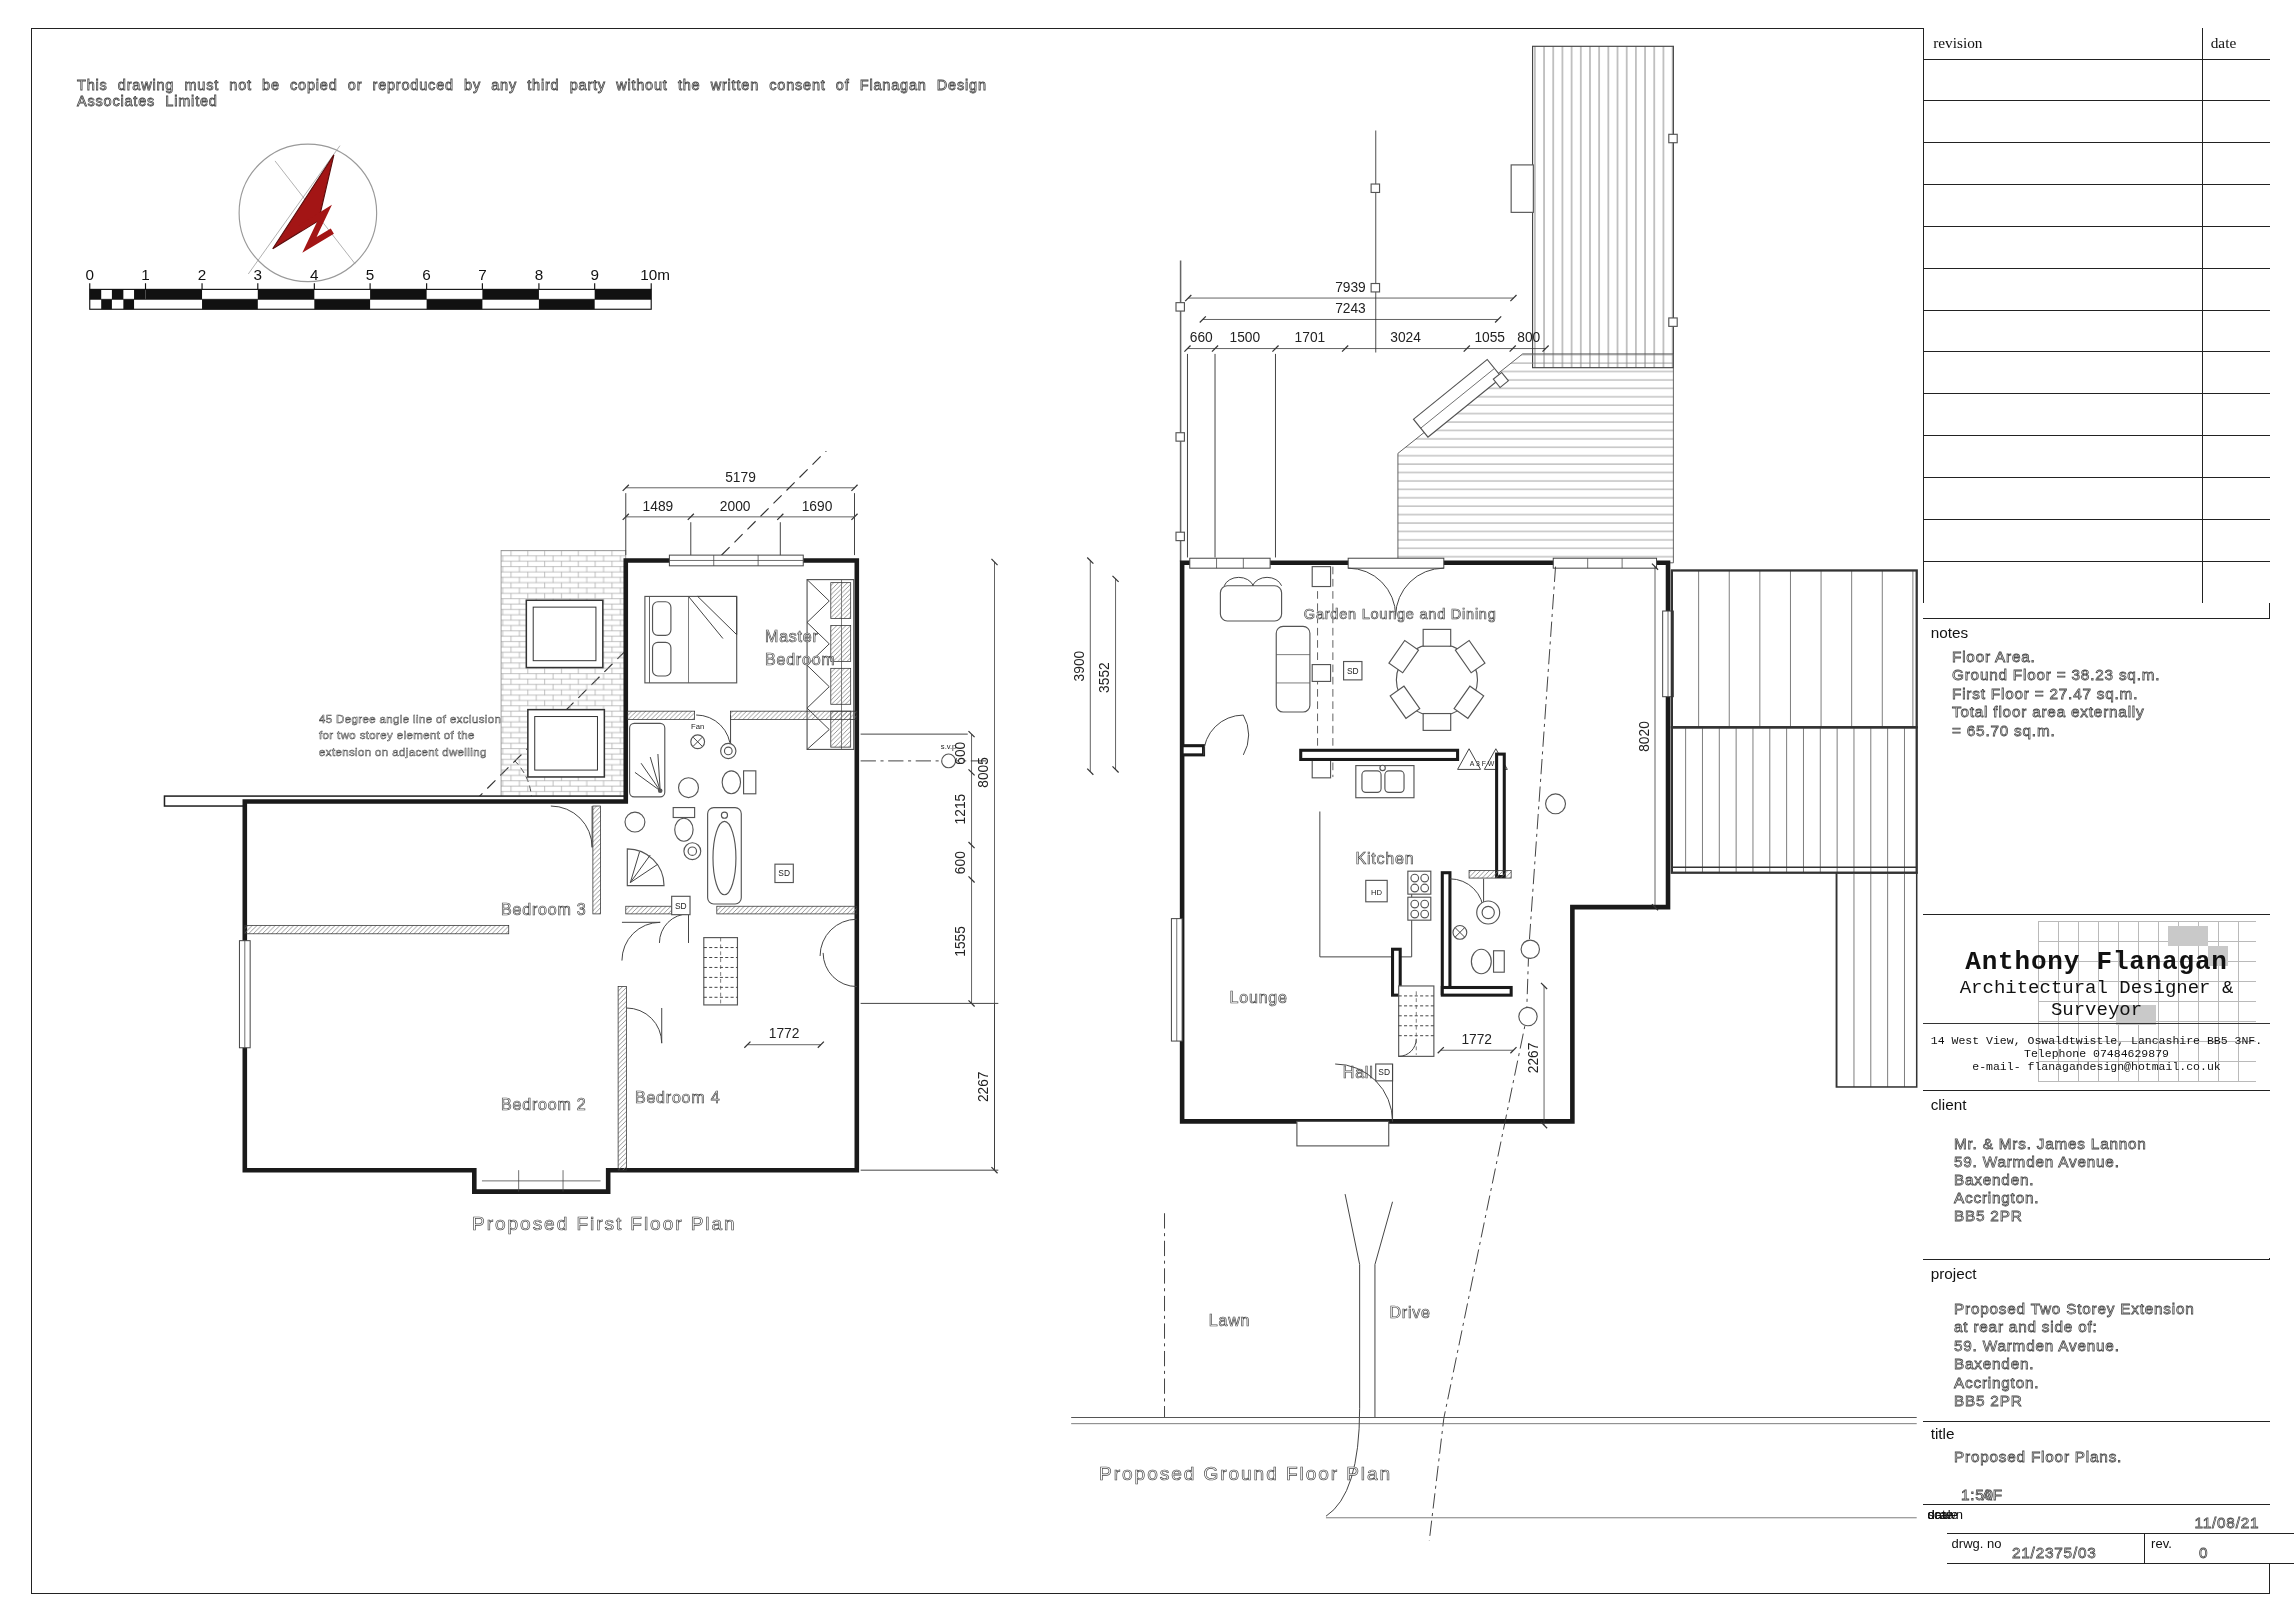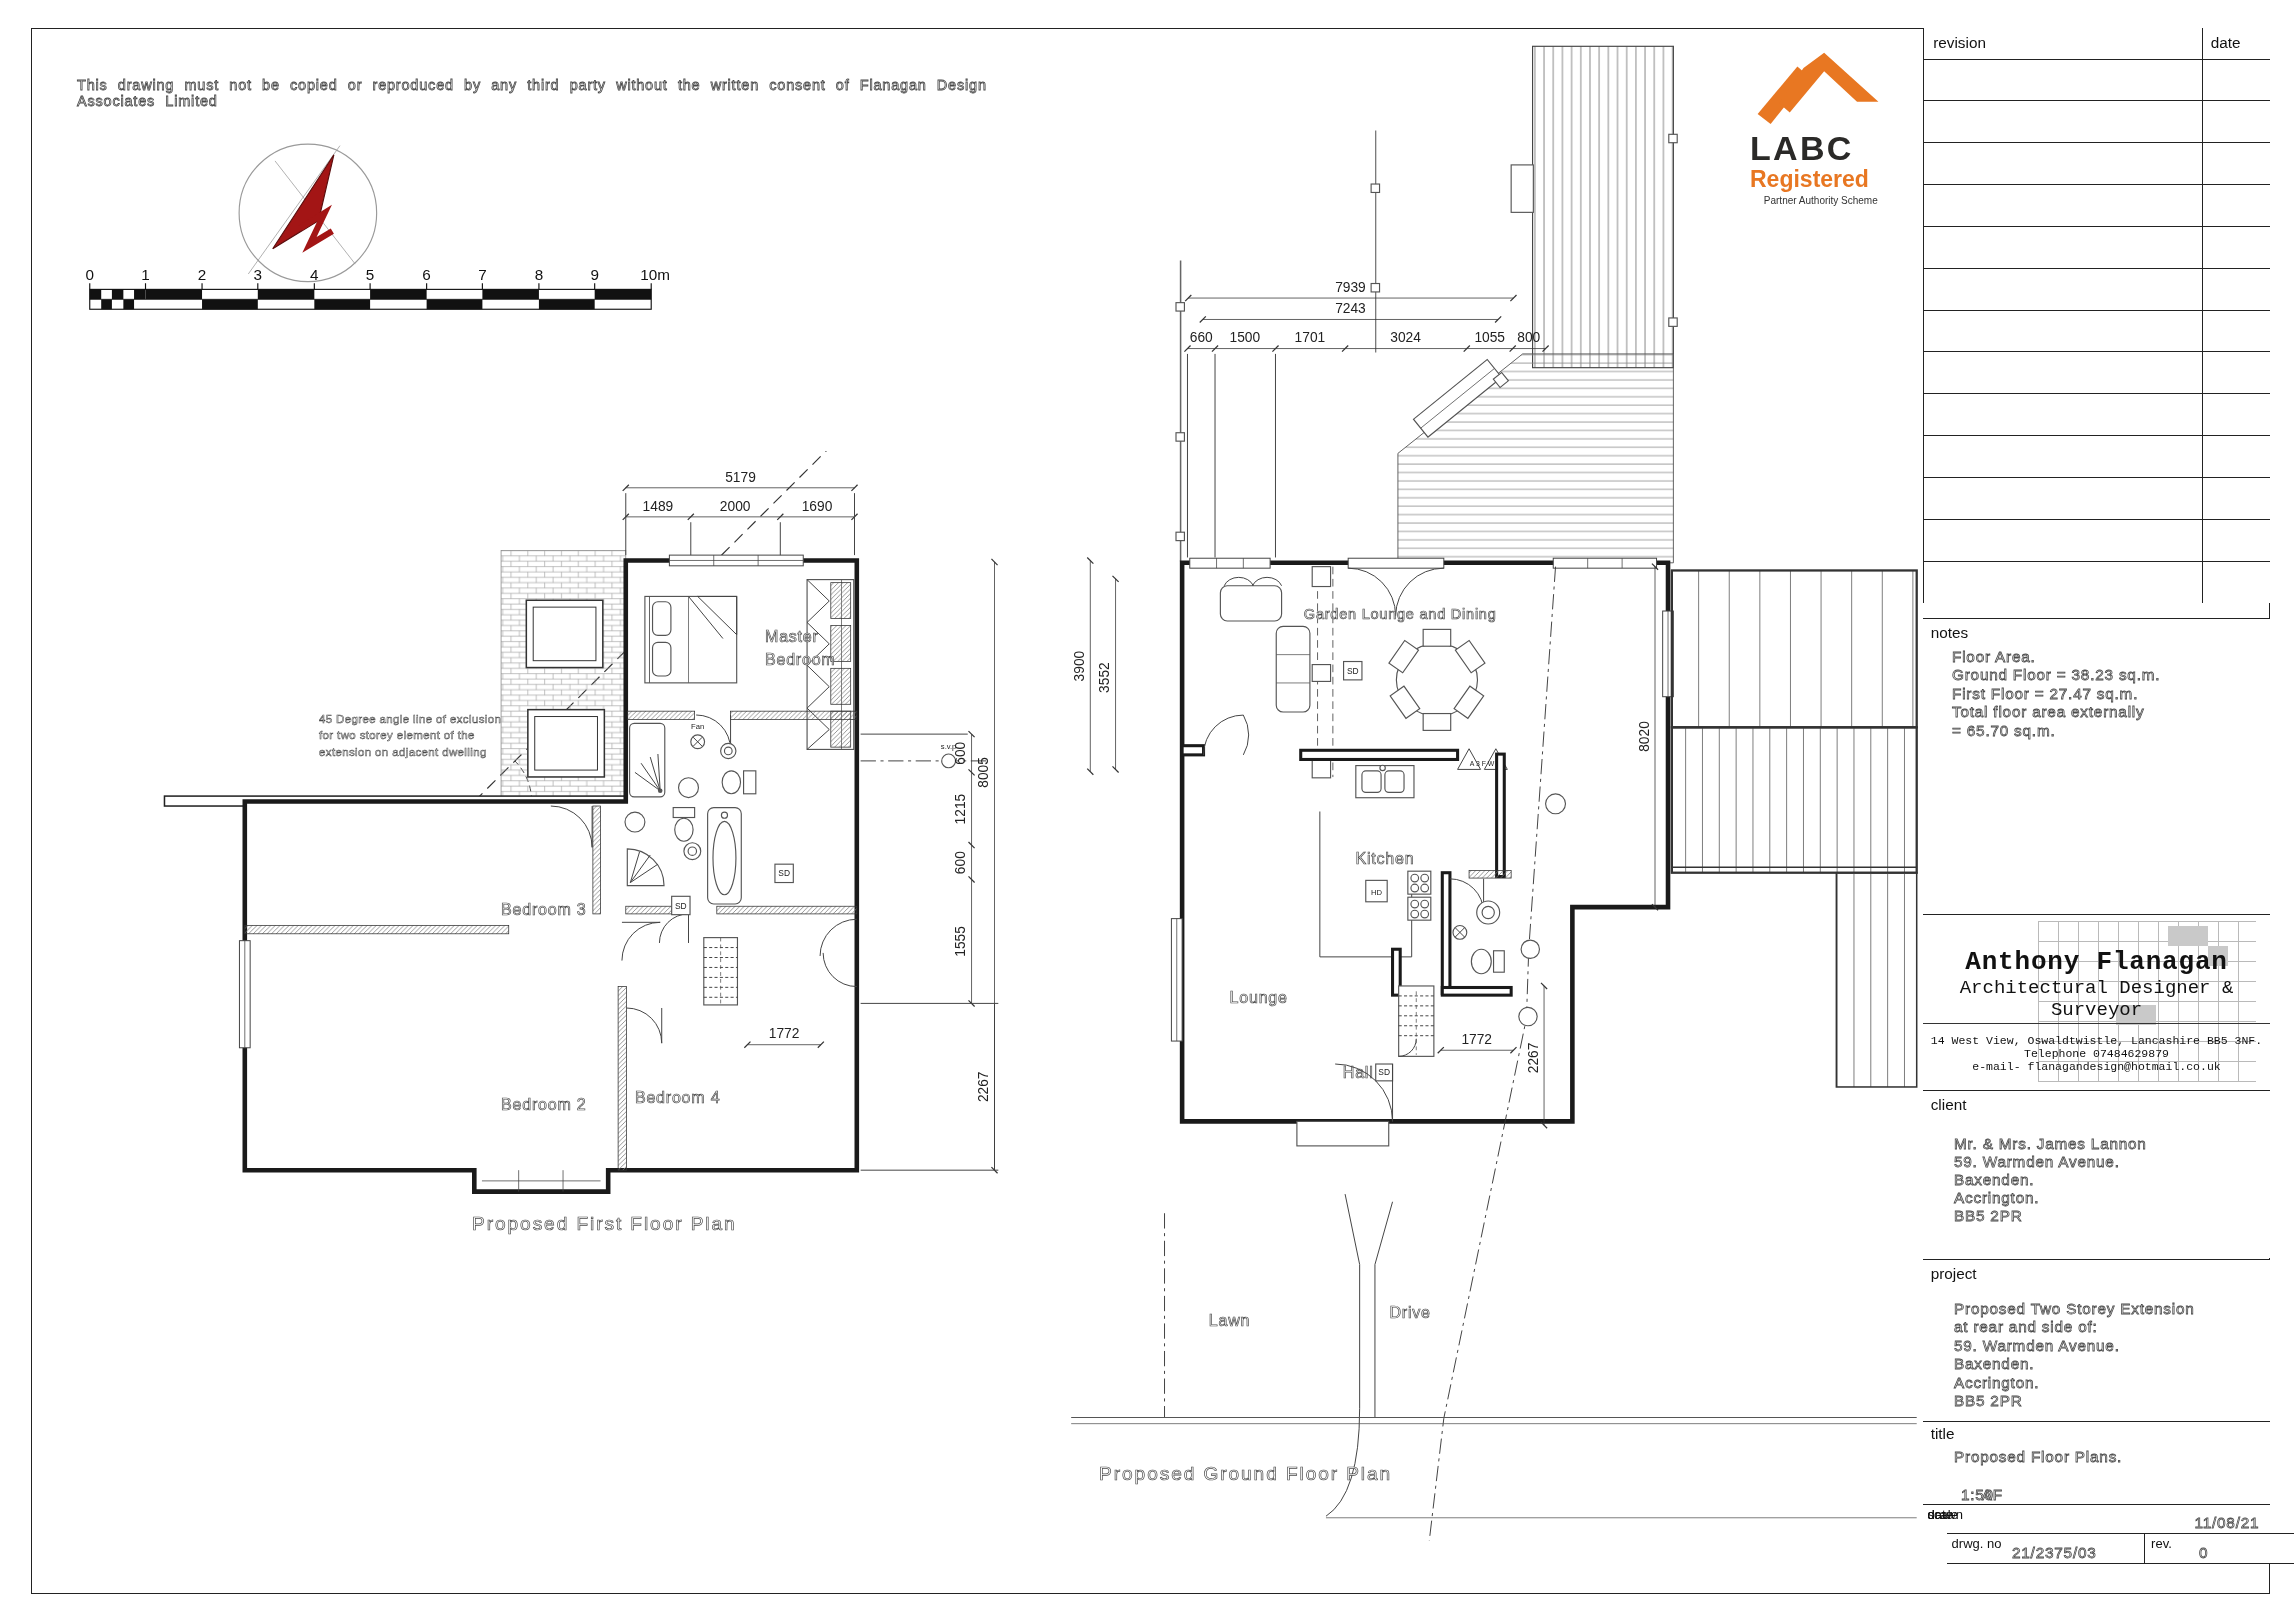--- a/index.html
+++ b/index.html
@@ -502,33 +502,24 @@
       <line class="dim" x1="483" y1="1332" x2="578" y2="1332" marker-start="url(#tk)" marker-end="url(#tk)"></line>
       <text x="530" y="1324" text-anchor="middle" class="dimt">1772</text>
 
       <line class="dim" x1="618" y1="1248" x2="618" y2="1430" marker-start="url(#tk)" marker-end="url(#tk)"></line>
       <text transform="translate(610,1342) rotate(-90)" text-anchor="middle" class="dimt">2267</text>
     </g>
 
     <text x="228" y="1893" class="ot ttl" text-anchor="middle">Proposed Ground Floor Plan</text>
   </svg>
 
-  <div class="abs" style="left:1750px;top:51px;width:172px;height:161px;">
-    <svg width="172" height="77" viewBox="0 0 225 100">
-      <polygon points="10,82 62,20 77,33 27,95" fill="#E87722"></polygon>
-      <polygon points="70,22 97,2 168,66 140,66 97,26 52,80 38,68" fill="#E87722"></polygon>
-    </svg>
-    <div style="font-size:34px;font-weight:bold;color:#2b2a28;letter-spacing:2.3px;line-height:1;">LABC</div>
-    <div style="font-size:23px;font-weight:bold;color:#E87722;line-height:1.3;">Registered</div>
-    <div style="font-size:10px;color:#333;margin-left:13.8px;">Partner Authority Scheme</div>
-  </div>
 
   <div class="tbsec" style="top:27.5px;height:575px;border-top:none;border-left:1.5px solid #222;">
     <div style="position:absolute;right:67px;top:0;bottom:0;width:1.5px;background:#222;"></div>
-    <div style="display:flex;height:32px;border-bottom:1.5px solid #222;box-sizing:border-box;">
+    <div style="display:flex;height:32px;border-bottom:1.5px solid #222;box-sizing:border-box;font-family:Liberation Serif, serif;">
       <div class="lbl" style="flex:1;padding:6.1px 9.2px;">revision</div>
       <div class="lbl" style="width:67px;padding:6.1px 7.7px;box-sizing:border-box;">date</div>
     </div>
     <div style="display:flex;flex-direction:column;height:543px;">
       <div style="flex:1;border-bottom:1.1px solid #222;"></div>
       <div style="flex:1;border-bottom:1.1px solid #222;"></div>
       <div style="flex:1;border-bottom:1.1px solid #222;"></div>
       <div style="flex:1;border-bottom:1.1px solid #222;"></div>
       <div style="flex:1;border-bottom:1.1px solid #222;"></div>
       <div style="flex:1;border-bottom:1.1px solid #222;"></div>

